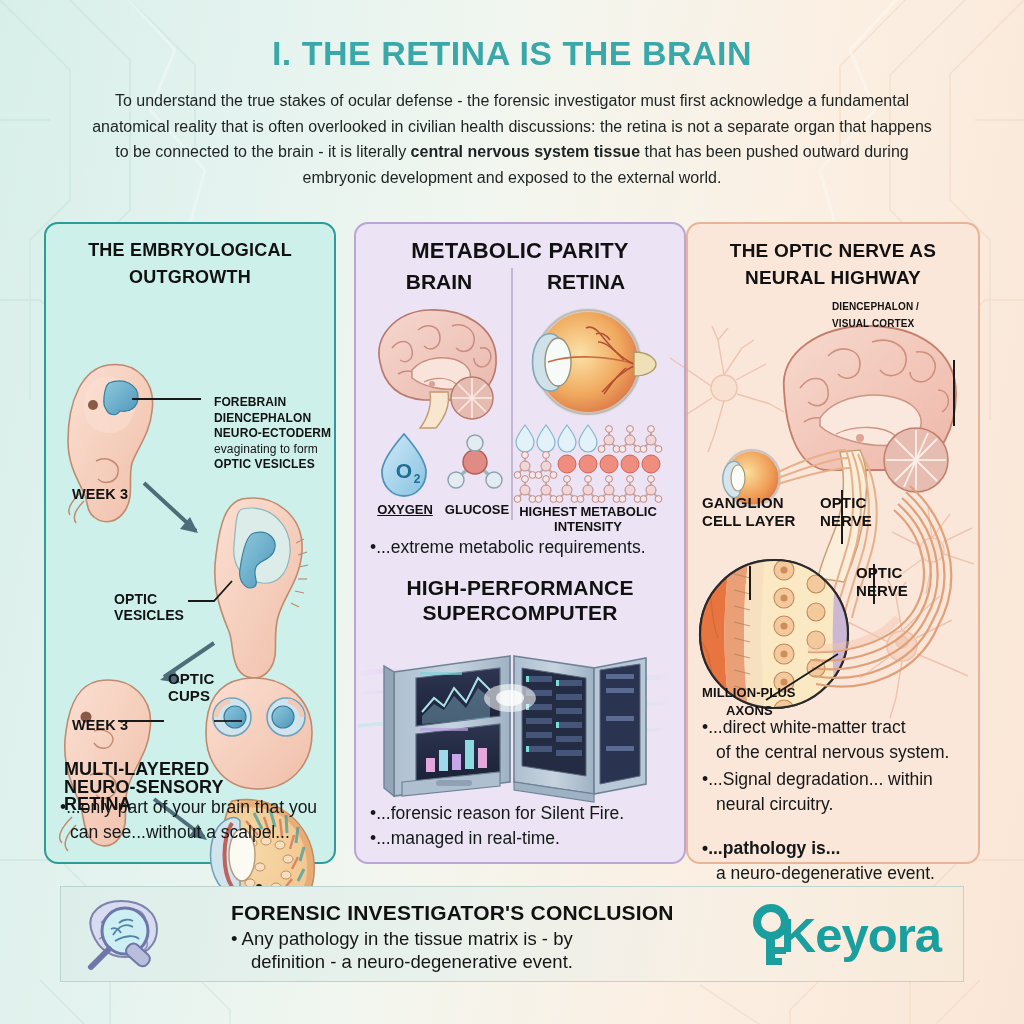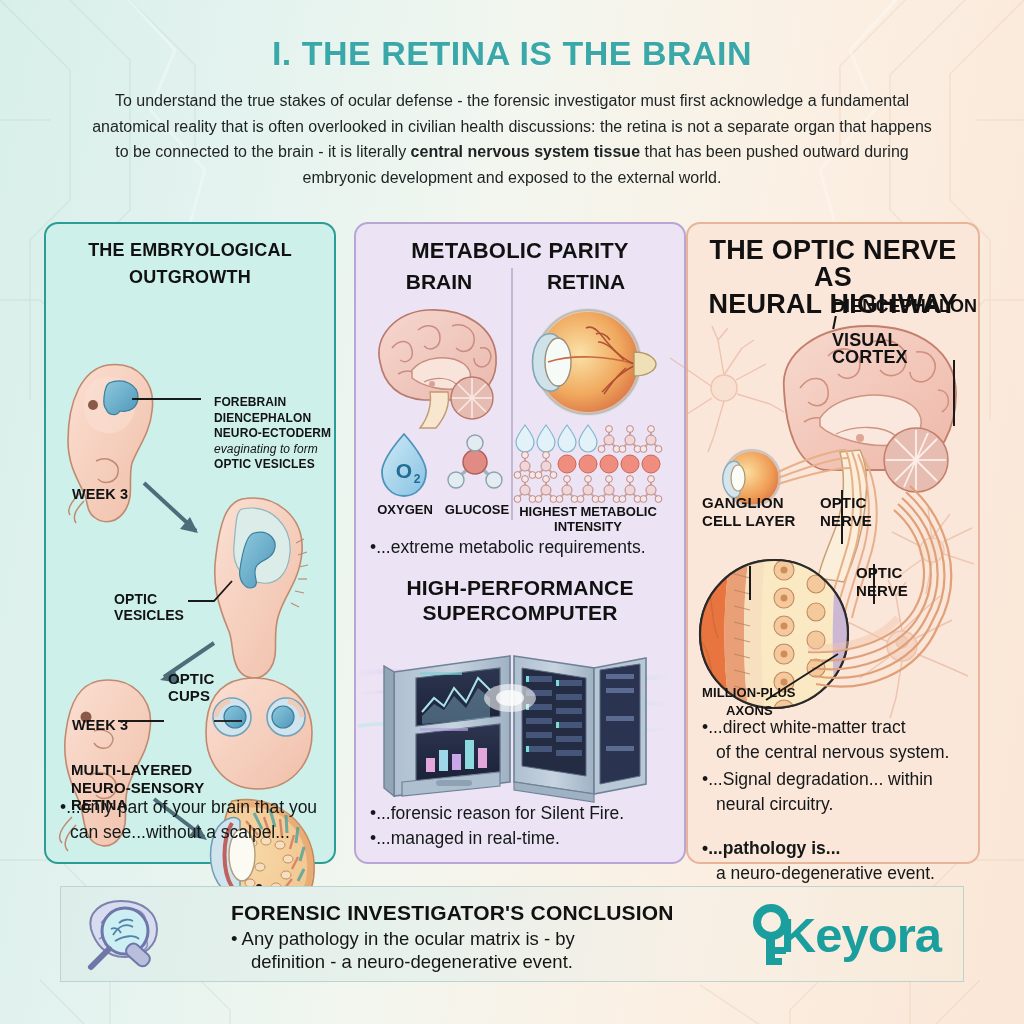--- a/index.html
+++ b/index.html
@@ -33,21 +33,21 @@
   .p1{left:44px;width:292px;height:642px;background:#cdf0ea;border:2.5px solid #2c9c96;}
   .p2{left:354px;width:332px;height:642px;background:#ece3f4;border:2.5px solid #b9a6d4;}
   .p3{left:686px;width:294px;height:642px;background:#fbe6da;border:2.5px solid #e8b49a;}
 
   .p-title{
     text-align:center;font-weight:bold;color:#111;margin-top:13px;
     line-height:27px;letter-spacing:.2px;
   }
   .p1 .p-title{font-size:18px;}
   .p2 .p-title{font-size:22px;}
-  .p3 .p-title{font-size:27px;}
+  .p3 .p-title{font-size:19px;}
 
   .art{position:relative;}
   .bullets{position:absolute;left:14px;right:12px;font-size:17.5px;line-height:22px;color:#141818;}
   .bullets div{margin-bottom:3px;}
   .bul-ind{padding-left:14px;display:block;}
 
   .lbl{position:absolute;font-weight:bold;color:#121212;line-height:15.5px;letter-spacing:.1px;}
   .lbl.reg{font-weight:normal;}
 
   
@@ -233,34 +233,34 @@
           <path d="M186 480 C176 496 176 528 186 544" fill="none" stroke="#b9352c" stroke-width="4" opacity=".75"></path>
           <circle cx="213" cy="544" r="3" fill="#222"></circle>
         </g>
         <line x1="118" y1="544" x2="213" y2="544" stroke="#1a1a1a" stroke-width="1.8"></line>
       </svg>
 
       <div class="lbl" style="left:168px;top:104px;width:124px;font-size:12px;">
         <div>FOREBRAIN</div>
         <div>DIENCEPHALON</div>
         <div>NEURO-ECTODERM</div>
-        <div class="lbl reg" style="position:static;font-weight:normal;font-style:italic;">evaginating to form</div>
+        <div class="lbl reg" style="position:static;font-weight:normal;">evaginating to form</div>
         <div>OPTIC VESICLES</div>
       </div>
       <div class="lbl" style="left:26px;top:196px;font-size:14.5px;">WEEK 3</div>
       <div class="lbl" style="left:68px;top:301px;font-size:14px;">
         <div>OPTIC</div>
         <div>VESICLES</div>
       </div>
       <div class="lbl" style="left:122px;top:379px;font-size:15px;line-height:17px;">
         <div>OPTIC</div>
         <div>CUPS</div>
       </div>
       <div class="lbl" style="left:26px;top:427px;font-size:14.5px;">WEEK 3</div>
-      <div class="lbl" style="left:25px;top:470px;font-size:15px;line-height:17.5px;">
+      <div class="lbl" style="left:18px;top:470px;font-size:18px;line-height:17.5px;">
         <div>MULTI-LAYERED</div>
         <div>NEURO-SENSORY</div>
         <div>RETINA</div>
       </div>
     </div>
 
     <div class="bullets" style="top:572px;">
       <div>•...only part of your brain that you</div>
       <div style="padding-left:10px;">can see...without a scalpel...</div>
     </div>
@@ -347,21 +347,21 @@
       <g>
         <line x1="105" y1="32" x2="105" y2="16" stroke="#9fb4bd" stroke-width="3.5"></line>
         <line x1="105" y1="32" x2="88" y2="48" stroke="#9fb4bd" stroke-width="3.5"></line>
         <line x1="105" y1="32" x2="122" y2="48" stroke="#9fb4bd" stroke-width="3.5"></line>
         <circle cx="105" cy="32" r="12" fill="#e08b84" stroke="#b35f58" stroke-width="1.5"></circle>
         <circle cx="105" cy="13" r="8" fill="#e2ecf1" stroke="#8aa3ae" stroke-width="1.4"></circle>
         <circle cx="86" cy="50" r="8" fill="#e2ecf1" stroke="#8aa3ae" stroke-width="1.4"></circle>
         <circle cx="124" cy="50" r="8" fill="#e2ecf1" stroke="#8aa3ae" stroke-width="1.4"></circle>
       </g>
     </svg>
-    <div class="cap" style="left:8px;top:278px;width:82px;">OXYGEN</div>
+    <div class="cap" style="left:8px;top:278px;width:82px;text-decoration:underline;">OXYGEN</div>
     <div class="cap" style="left:78px;top:278px;width:86px;">GLUCOSE</div>
 
     <svg width="152" height="76" viewBox="0 0 152 76" style="position:absolute;left:158px;top:200px;">
       <defs>
         <g id="mdrop">
           <path d="M9 1 C15 9 18 14 18 18 C18 24 14 28 9 28 C4 28 0 24 0 18 C0 14 3 9 9 1 Z" fill="#e3f2f8" stroke="#7fb6cf" stroke-width="1.2"></path>
         </g>
         <g id="mmol">
           <line x1="9" y1="16" x2="9" y2="7" stroke="#c9a8a8" stroke-width="2"></line>
           <line x1="9" y1="16" x2="2" y2="24" stroke="#c9a8a8" stroke-width="2"></line>
@@ -658,21 +658,21 @@
       </g>
       <path d="M120 366 C152 368 190 360 210 336" fill="none" stroke="#f2c6a8" stroke-width="8" opacity=".45"></path>
 
       <line x1="78" y1="418" x2="150" y2="372" stroke="#1a1a1a" stroke-width="1.8"></line>
 
       <line x1="62" y1="284" x2="62" y2="318" stroke="#1a1a1a" stroke-width="2"></line>
 
       <line x1="186" y1="282" x2="186" y2="322" stroke="#1a1a1a" stroke-width="2"></line>
     </svg>
 
-    <div class="lbl" style="left:144px;top:74px;font-size:18px;line-height:17px;">
+    <div class="lbl" style="left:144px;top:74px;font-size:10px;line-height:17px;">
       <div>DIENCEPHALON /</div>
       <div>VISUAL CORTEX</div>
     </div>
     <div class="lbl" style="left:14px;top:270px;font-size:15px;line-height:17.5px;">
       <div>GANGLION</div>
       <div>CELL LAYER</div>
     </div>
     <div class="lbl" style="left:132px;top:270px;font-size:15px;line-height:17.5px;">
       <div>OPTIC</div>
       <div>NERVE</div>
@@ -711,21 +711,21 @@
         <path d="M40 46 C50 40 60 40 64 44"></path>
         <path d="M44 28 C48 24 54 24 58 26"></path>
         <path d="M36 34 C40 32 44 34 46 38"></path>
       </g>
       <line x1="34" y1="54" x2="16" y2="72" stroke="#6e77a8" stroke-width="6" stroke-linecap="round"></line>
       <rect x="58" y="46" width="26" height="14" rx="6" transform="rotate(42 58 46)" fill="#b9bedd" stroke="#6e77a8" stroke-width="2"></rect>
     </svg>
 
     <div class="f-title">FORENSIC INVESTIGATOR'S CONCLUSION</div>
     <div class="f-body">
-      <div>• Any pathology in the ocular matrix is - by</div>
+      <div>• Any pathology in the tissue matrix is - by</div>
       <div style="padding-left:20px;">definition - a neuro-degenerative event.</div>
     </div>
 
     <div class="brand">
       <svg width="52" height="64" viewBox="0 0 52 64">
         <circle cx="26" cy="19" r="14" fill="none" stroke="#1b9e9e" stroke-width="8"></circle>
         <rect x="21" y="30" width="9" height="32" fill="#1b9e9e"></rect>
         <rect x="21" y="44" width="20" height="7" fill="#1b9e9e"></rect>
         <rect x="21" y="55" width="16" height="7" fill="#1b9e9e"></rect>
       </svg>

